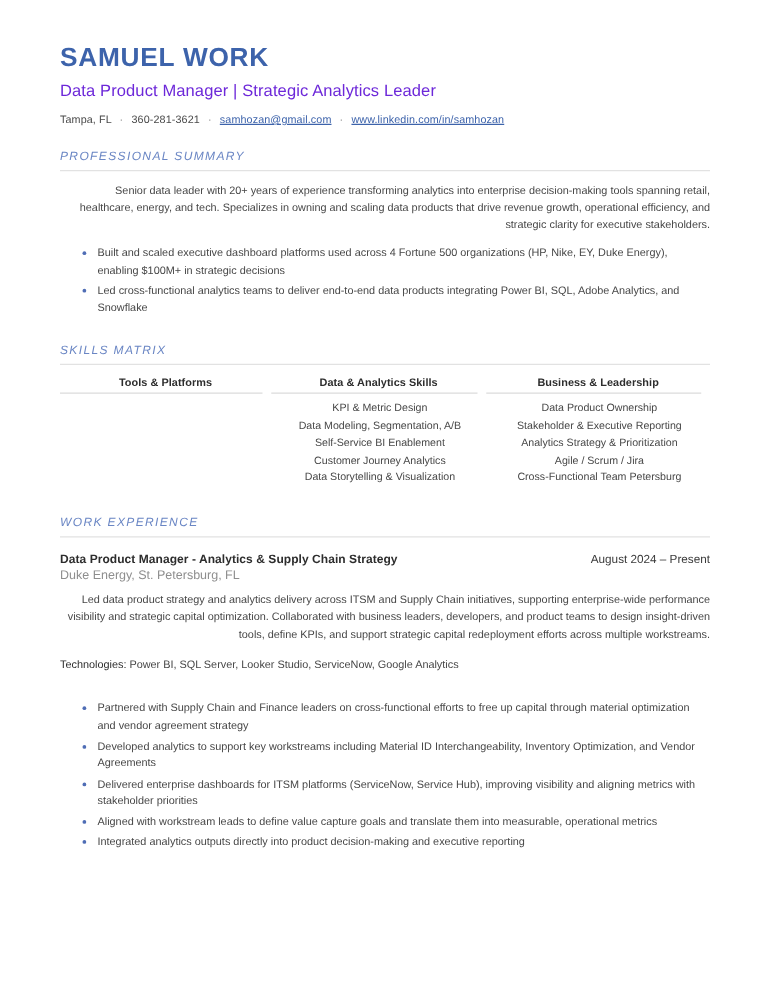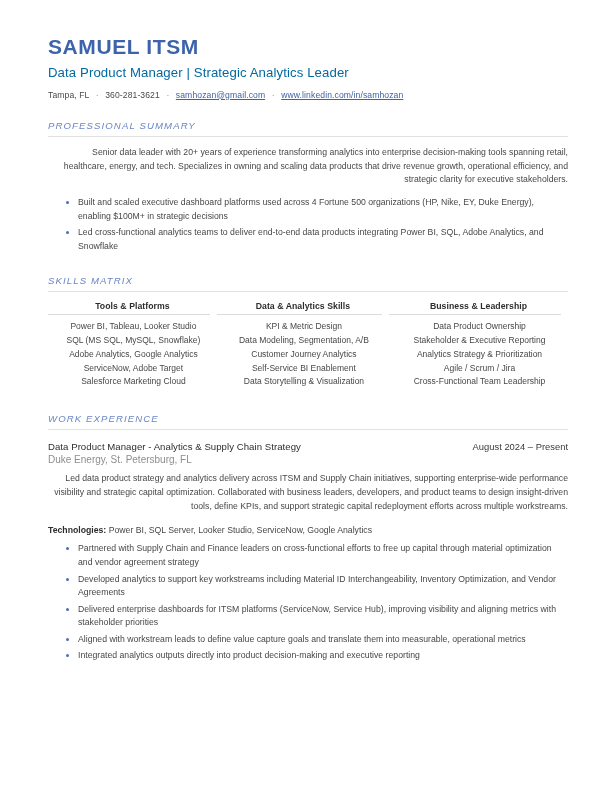--- a/index.html
+++ b/index.html
@@ -27,21 +27,21 @@
   .name {
     font-size: 21px;
     font-weight: bold;
     letter-spacing: 0.6px;
     color: #3d63ab;
     margin: 6px 0 0 0;
     line-height: 1.2;
   }
   .headline {
     font-size: 13.2px;
-    color: #0369a1;
+    color: #6d28d9;
     font-weight: normal;
     margin: 6px 0 0 0;
     line-height: 1.25;
     letter-spacing: 0.1px;
   }
   .contact {
     font-size: 8.6px;
     color: #4a4a4a;
     margin: 8px 0 0 0;
     line-height: 1.3;
@@ -145,21 +145,21 @@
   }
 
   
   .job-head {
     display: flex;
     justify-content: space-between;
     align-items: baseline;
   }
   .job-title {
     font-size: 9.6px;
-    font-weight: normal;
+    font-weight: bold;
     color: #2d2d2d;
     letter-spacing: 0.05px;
   }
   .job-dates {
     font-size: 9.4px;
     color: #3a3a3a;
     white-space: nowrap;
   }
   .job-company {
     font-size: 10px;
@@ -169,31 +169,31 @@
   .job-summary {
     margin-top: 7px;
   }
   .tech-line {
     font-size: 8.7px;
     color: #474747;
     margin-top: 11px;
     line-height: 1.5;
   }
   .tech-line .tech-label {
-    font-weight: bold;
+    font-weight: normal;
     color: #2d2d2d;
   }
 </style>
 </head>
 <body>
 
 <div class="page">
 
   <div>
-    <div class="name">SAMUEL ITSM</div>
+    <div class="name">SAMUEL WORK</div>
     <div class="headline">Data Product Manager | Strategic Analytics Leader</div>
     <div class="contact">
       <span>Tampa, FL</span>
       <span class="sep">·</span>
       <span>360-281-3621</span>
       <span class="sep">·</span>
       <a class="link" href="#">samhozan@gmail.com</a>
       <span class="sep">·</span>
       <a class="link" href="#">www.linkedin.com/in/samhozan</a>
     </div>
@@ -211,50 +211,43 @@
 
   <div class="section" style="margin-top:22px;">
     <div class="section-title">SKILLS MATRIX</div>
     <div class="rule"></div>
 
     <div class="skills-grid">
 
       <div class="skills-col">
         <div class="skills-col-head">Tools &amp; Platforms</div>
         <div class="skills-col-rule"></div>
-        <ul>
-          <li>Power BI, Tableau, Looker Studio</li>
-          <li>SQL (MS SQL, MySQL, Snowflake)</li>
-          <li>Adobe Analytics, Google Analytics</li>
-          <li>ServiceNow, Adobe Target</li>
-          <li>Salesforce Marketing Cloud</li>
-        </ul>
       </div>
 
       <div class="skills-col">
         <div class="skills-col-head">Data &amp; Analytics Skills</div>
         <div class="skills-col-rule"></div>
         <ul>
           <li>KPI &amp; Metric Design</li>
           <li>Data Modeling, Segmentation, A/B</li>
+          <li>Self-Service BI Enablement</li>
           <li>Customer Journey Analytics</li>
-          <li>Self-Service BI Enablement</li>
           <li>Data Storytelling &amp; Visualization</li>
         </ul>
       </div>
 
       <div class="skills-col">
         <div class="skills-col-head">Business &amp; Leadership</div>
         <div class="skills-col-rule"></div>
         <ul>
           <li>Data Product Ownership</li>
           <li>Stakeholder &amp; Executive Reporting</li>
           <li>Analytics Strategy &amp; Prioritization</li>
           <li>Agile / Scrum / Jira</li>
-          <li>Cross-Functional Team Leadership</li>
+          <li>Cross-Functional Team Petersburg</li>
         </ul>
       </div>
 
     </div>
   </div>
 
   <div class="section" style="margin-top:24px;">
     <div class="section-title">WORK EXPERIENCE</div>
     <div class="rule"></div>
 
@@ -265,21 +258,21 @@
       </div>
       <div class="job-company">Duke Energy, St. Petersburg, FL</div>
 
       <p class="para job-summary">Led data product strategy and analytics delivery across ITSM and Supply Chain initiatives, supporting enterprise-wide performance visibility and strategic capital optimization. Collaborated with business leaders, developers, and product teams to design insight-driven tools, define KPIs, and support strategic capital redeployment efforts across multiple workstreams.</p>
 
       <div class="tech-line">
         <span class="tech-label">Technologies:</span>
         <span>Power BI, SQL Server, Looker Studio, ServiceNow, Google Analytics</span>
       </div>
 
-      <ul class="bullets" style="margin-top:5px;">
+      <ul class="bullets" style="margin-top:22px;">
         <li>Partnered with Supply Chain and Finance leaders on cross-functional efforts to free up capital through material optimization and vendor agreement strategy</li>
         <li>Developed analytics to support key workstreams including Material ID Interchangeability, Inventory Optimization, and Vendor Agreements</li>
         <li>Delivered enterprise dashboards for ITSM platforms (ServiceNow, Service Hub), improving visibility and aligning metrics with stakeholder priorities</li>
         <li>Aligned with workstream leads to define value capture goals and translate them into measurable, operational metrics</li>
         <li>Integrated analytics outputs directly into product decision-making and executive reporting</li>
       </ul>
     </div>
   </div>
 
 </div>

